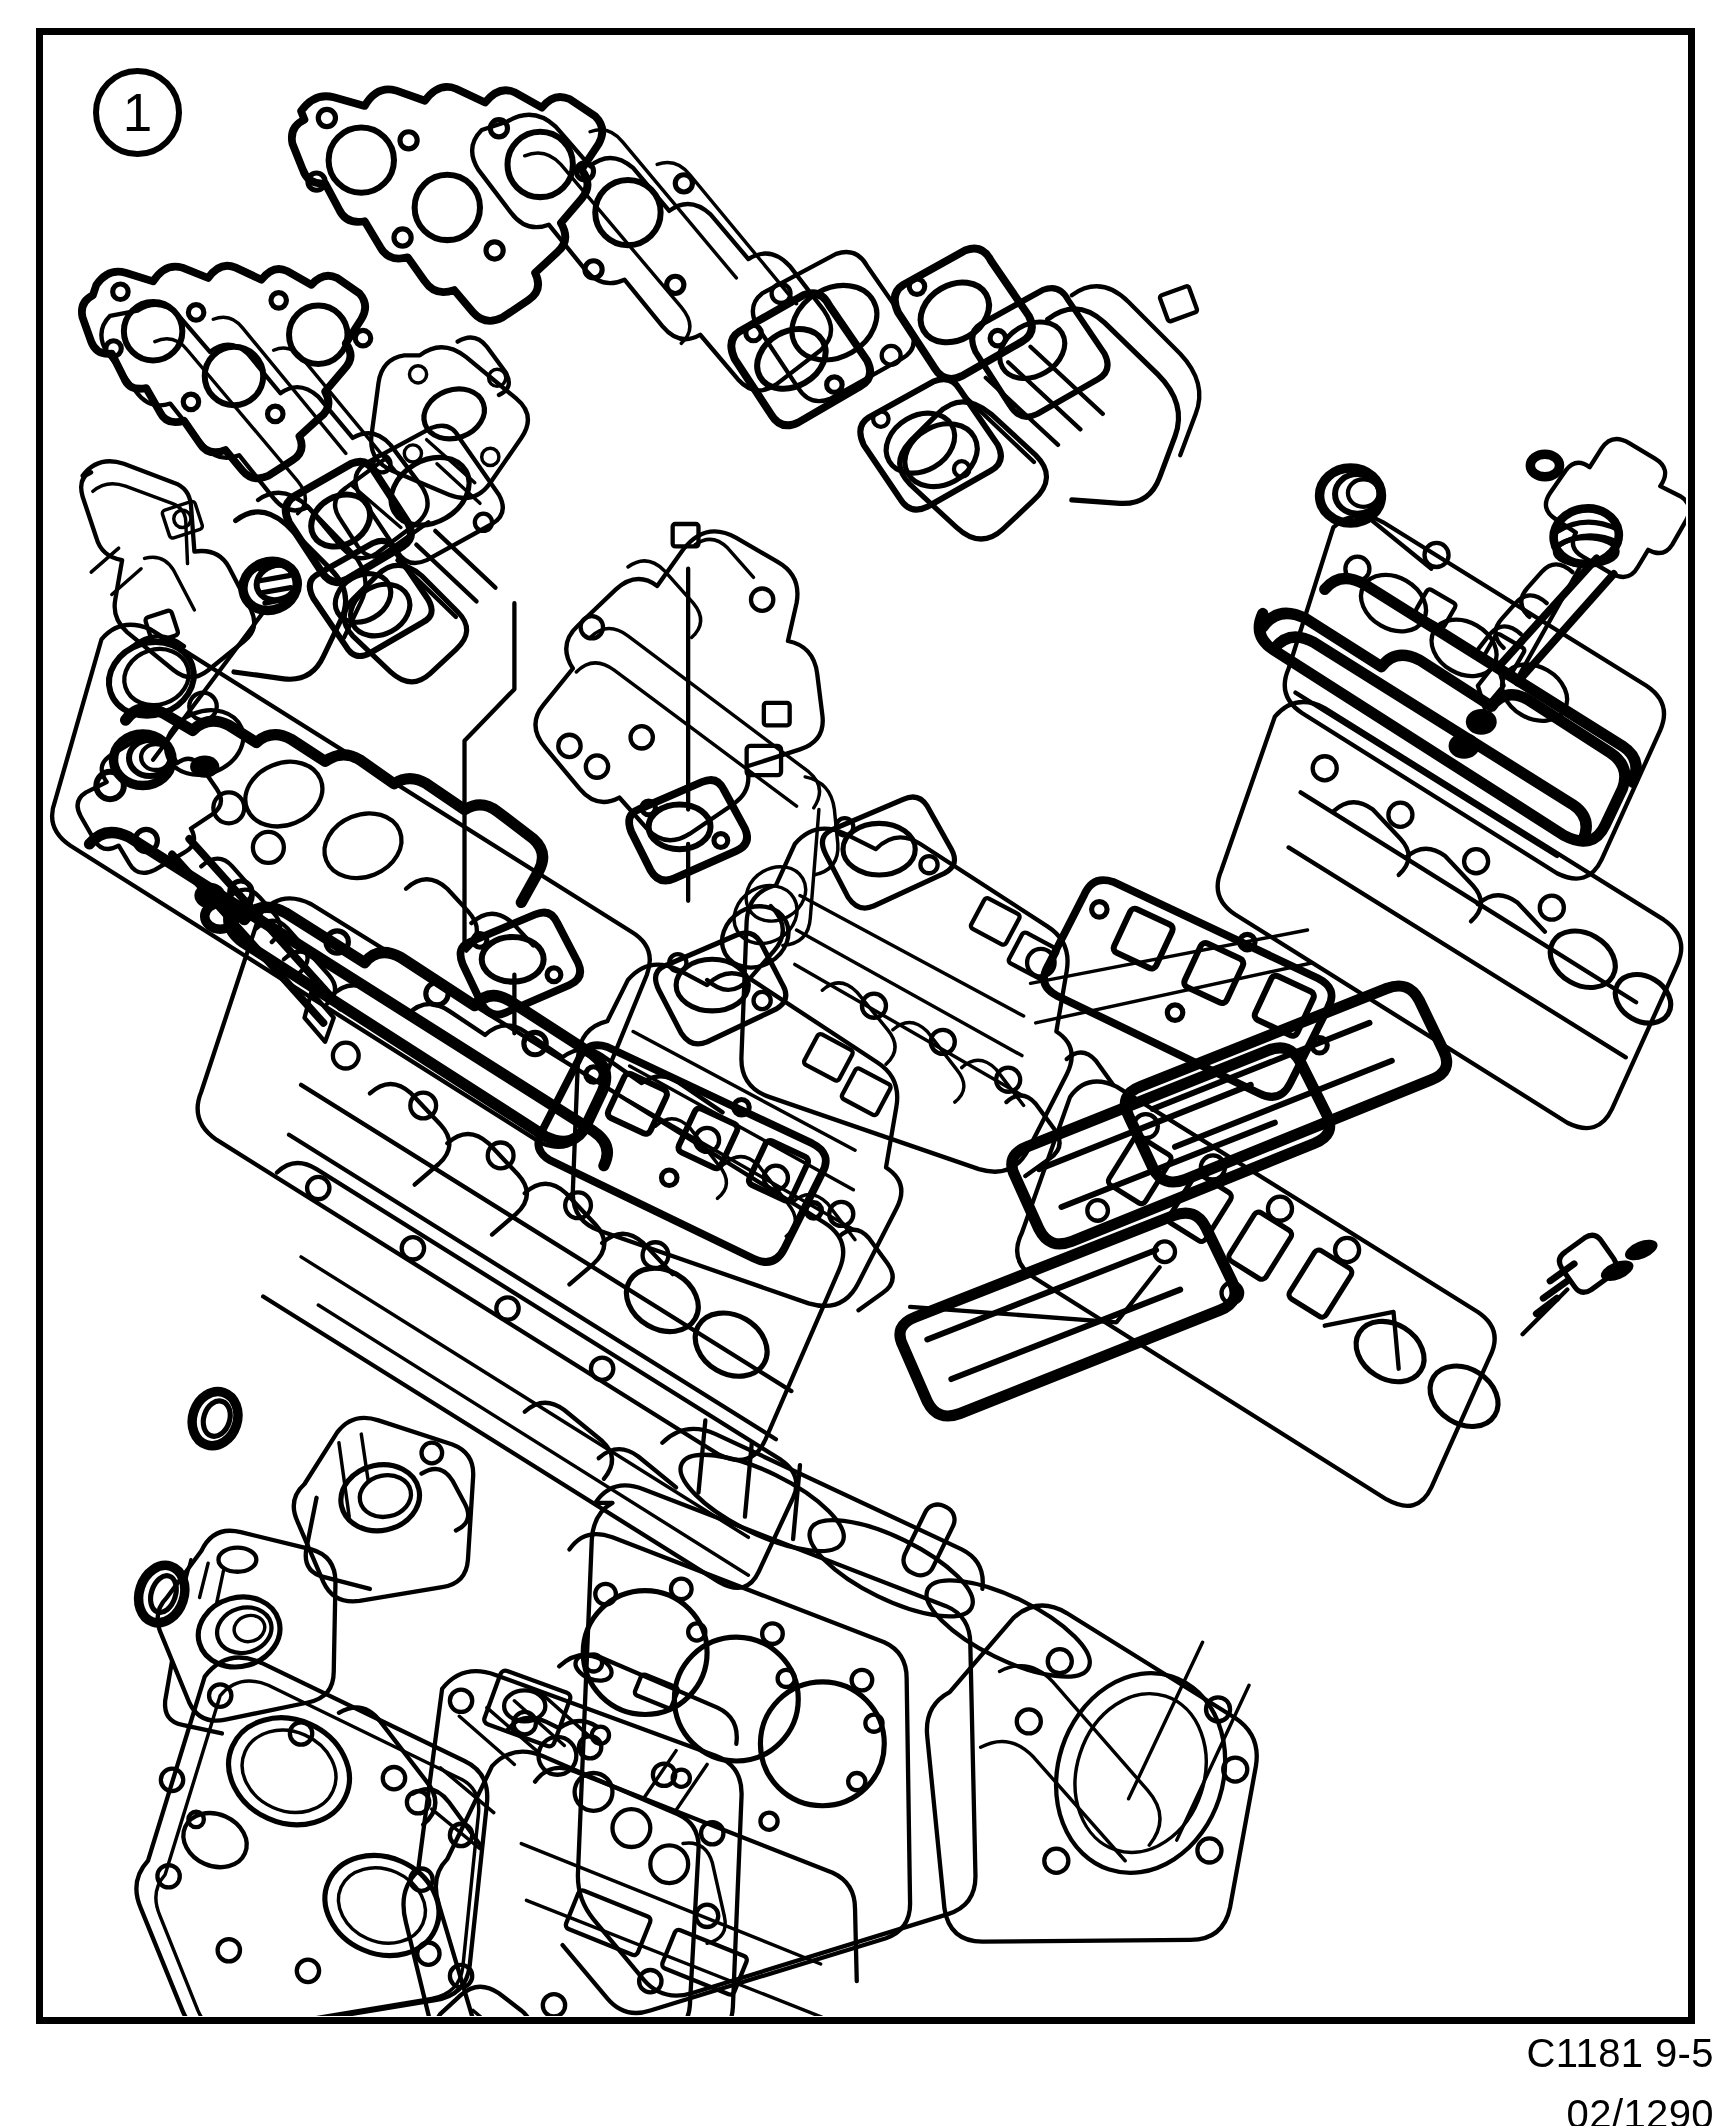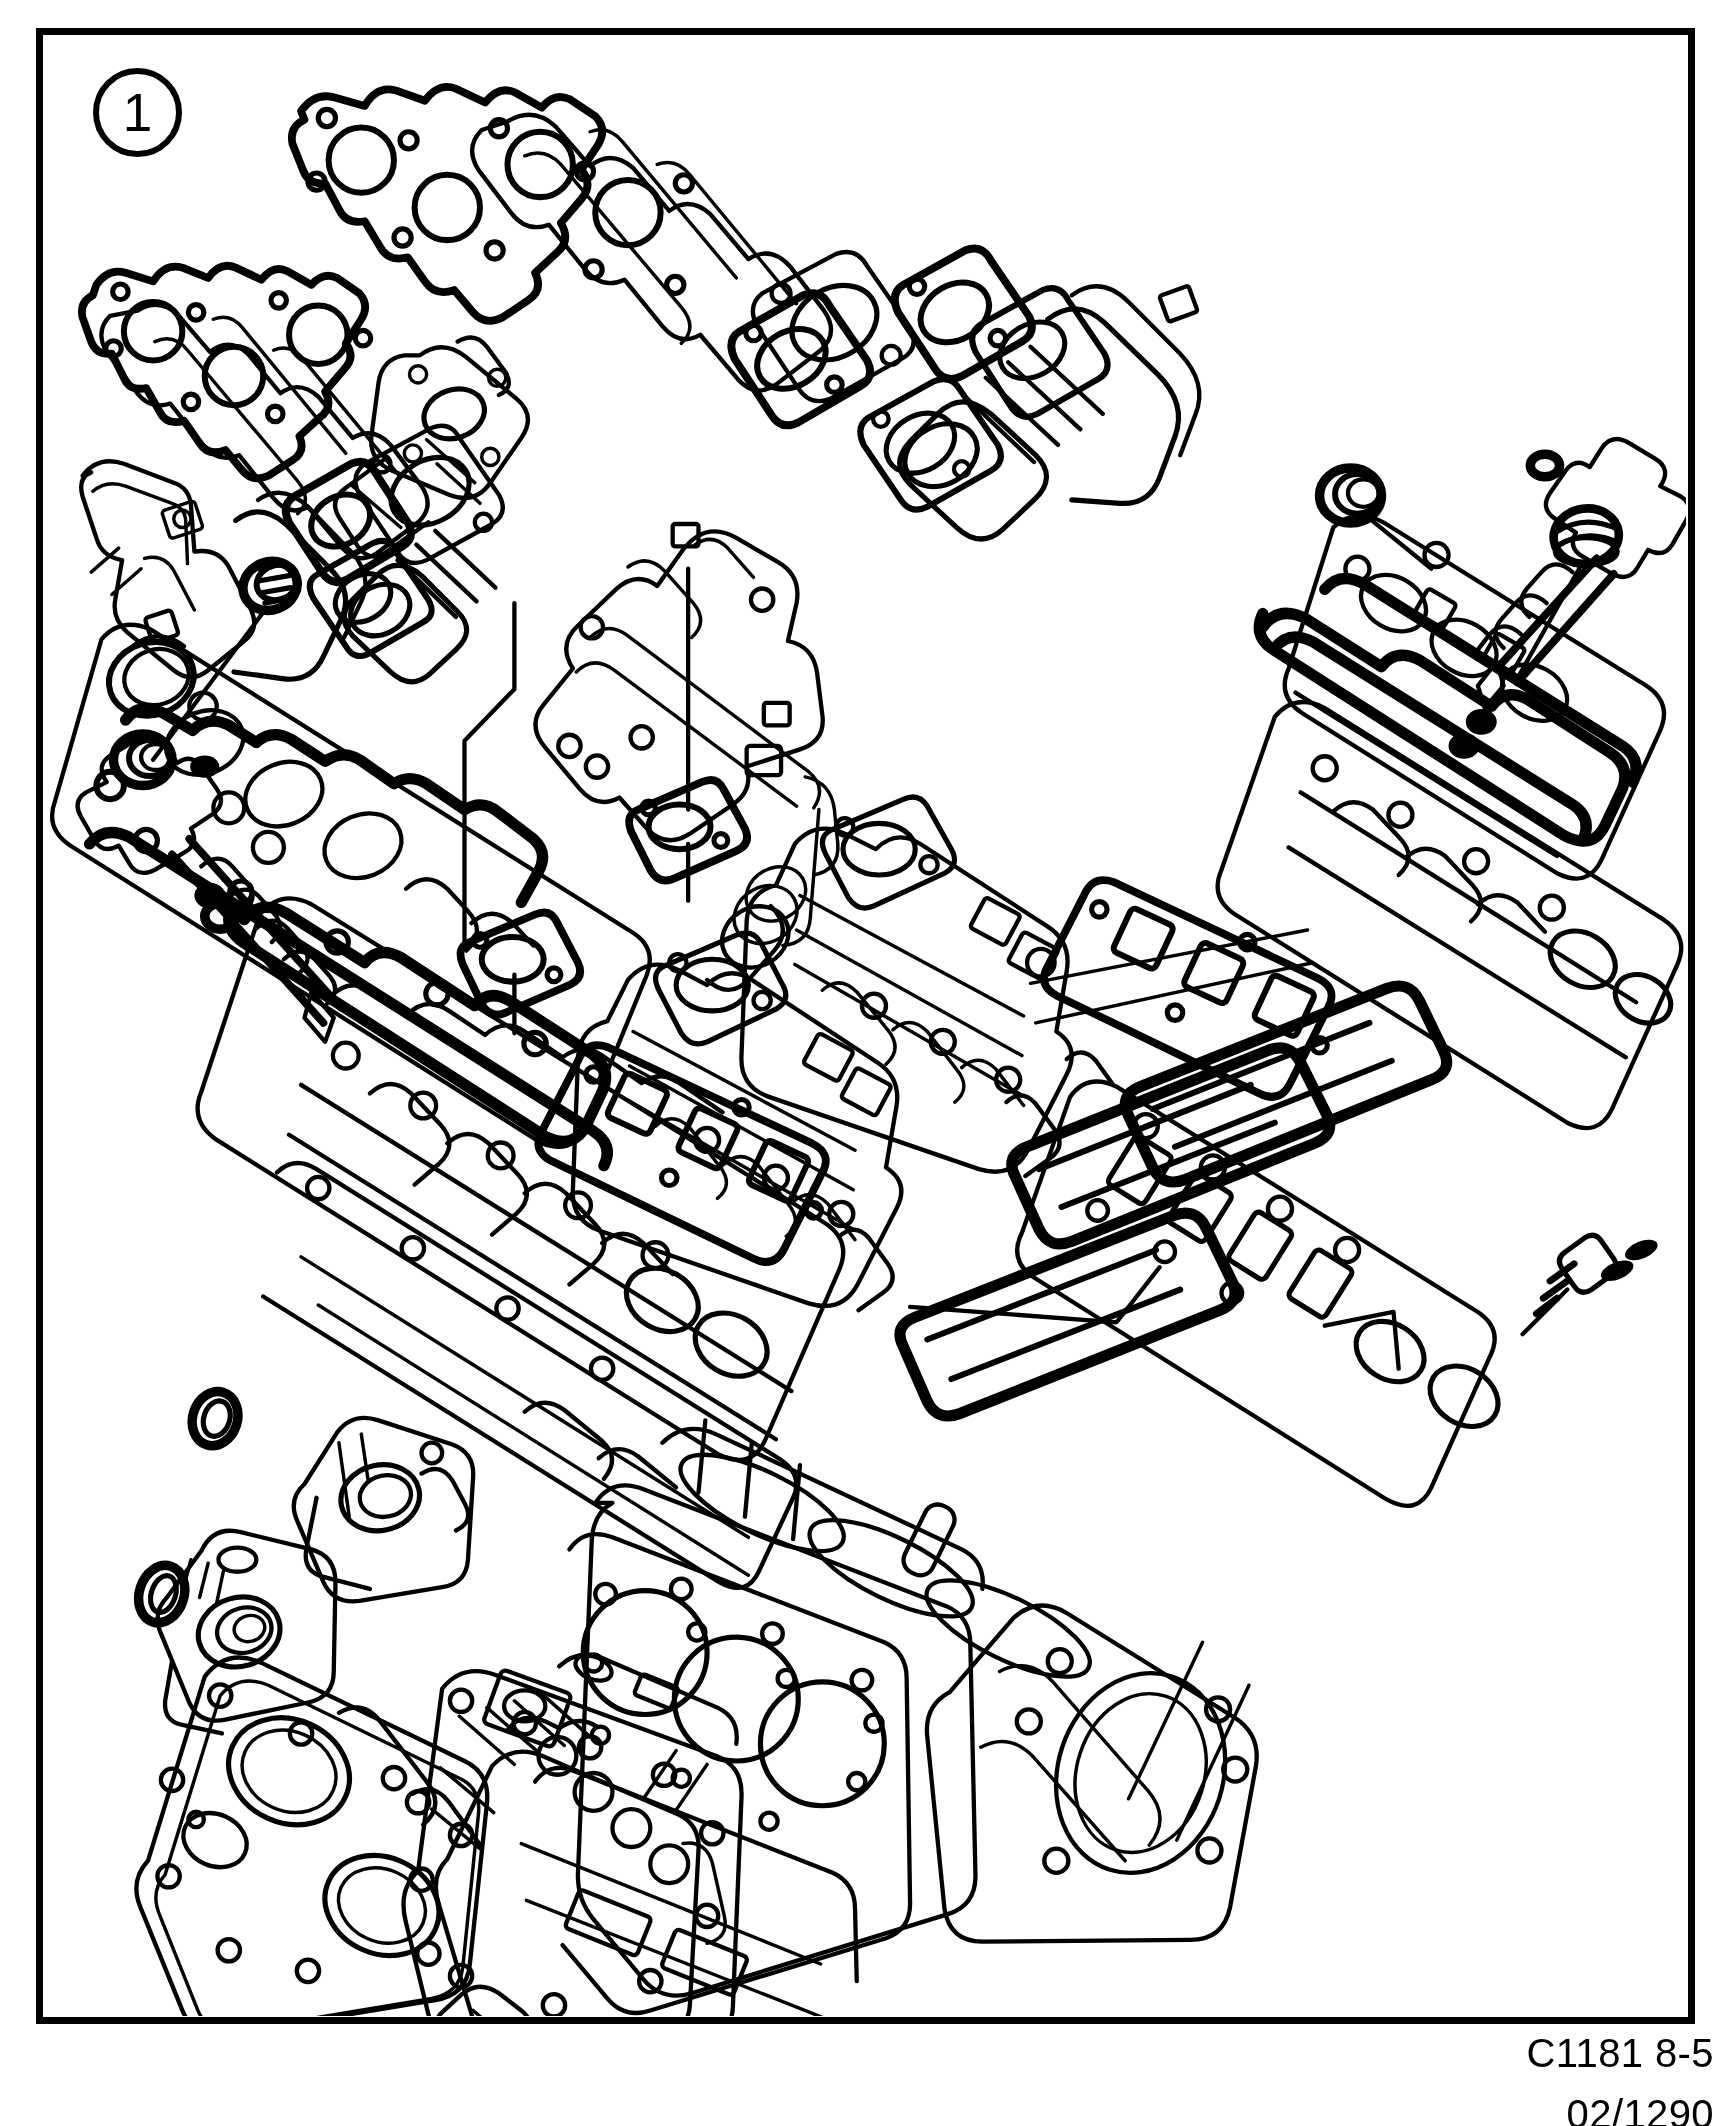--- a/index.html
+++ b/index.html
@@ -694,18 +694,18 @@
       </svg>
     </div>
 
     <div id="callout">
       <span>1</span>
     </div>
 
   </div>
 
   <div id="caption">
-    <div id="cap1">C1181 8-5</div>
+    <div id="cap1">C1181 9-5</div>
     <div id="cap2">02/1290</div>
   </div>
 
 </div>
 
 
 </body></html>

